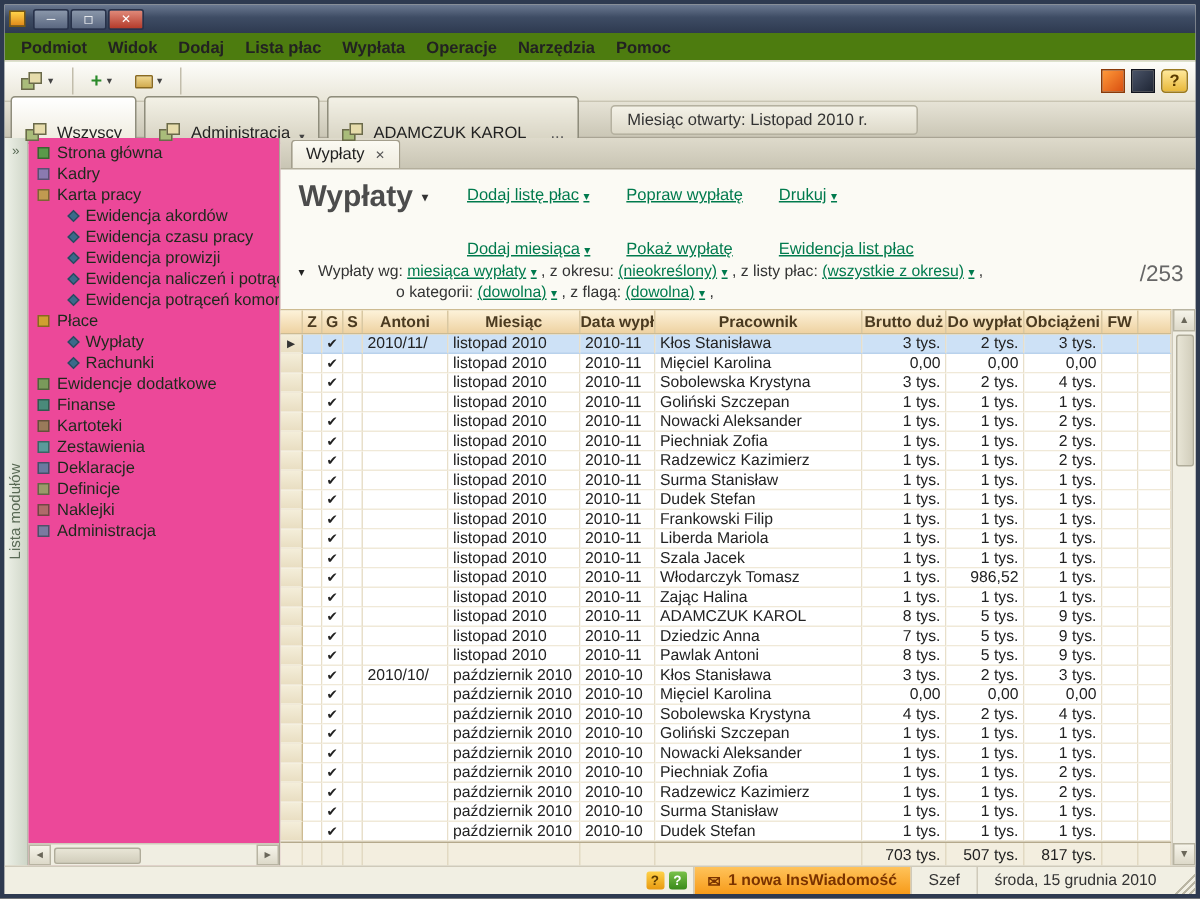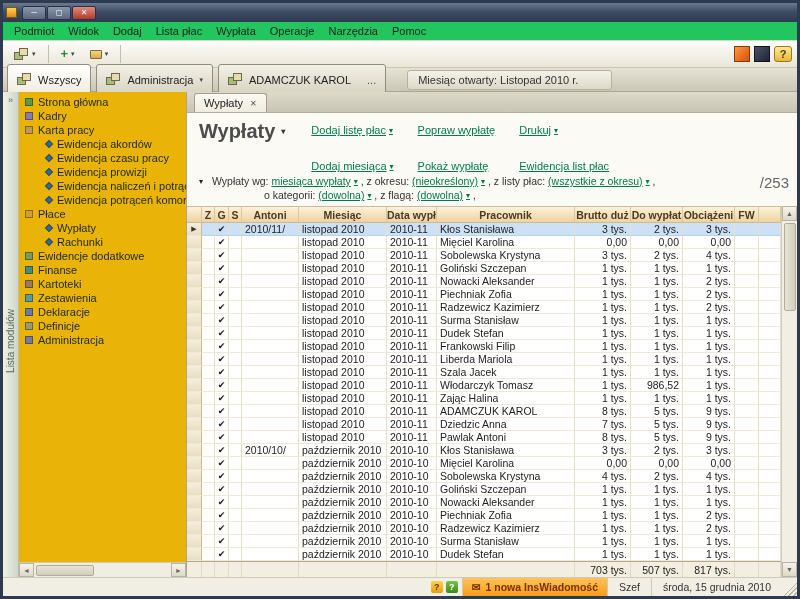--- a/index.html
+++ b/index.html
@@ -9,52 +9,52 @@
 
   
   .titlebar{height:19px;flex:0 0 19px;display:flex;align-items:center;gap:5px;background:linear-gradient(#6c7a92,#3e4c64 45%,#2e3a50);color:#fff;font-size:11px;padding:0 3px;}
   .app-icon{width:11px;height:11px;background:linear-gradient(#ffd24a,#e08a1a);border:1px solid #7a5a10;flex:0 0 11px;}
   .titlebar .title{flex:1;white-space:nowrap;overflow:hidden;}
   .winbtns{display:flex;gap:1px;}
   .winbtn{width:24px;height:14px;font-size:8px;line-height:12px;text-align:center;color:#fff;background:linear-gradient(#8a97aa,#5a6780);border:1px solid #28324a;border-radius:2px;cursor:default;}
   .winbtn.close{background:linear-gradient(#e08a7a,#b43a2a);}
 
   
-  .menubar{height:19px;flex:0 0 19px;display:flex;align-items:center;background:#22c55e;border-bottom:1px solid #dad6c6;font-size:11px;padding:0 4px;}
+  .menubar{height:19px;flex:0 0 19px;display:flex;align-items:flex-end;background:#4d7c0f;border-bottom:1px solid #dad6c6;font-size:11px;padding:0 4px;font-weight:bold;}
   .menu-item{padding:2px 7px;}
 
   
   .toolbar{height:27px;flex:0 0 27px;display:flex;align-items:center;background:linear-gradient(#fdfdfa,#e9e6d8);border-bottom:1px solid #c9c5b3;padding:0 5px;gap:3px;font-size:10px;}
   .tb-btn{height:22px;display:flex;align-items:center;gap:3px;padding:0 5px;border:1px solid transparent;border-radius:2px;}
   .tb-sep{width:1px;height:18px;background:#c2bdab;margin:0 3px;}
   .tb-caret{font-size:7px;color:#444;}
   .plus-glyph{color:#2a8a2a;font-weight:bold;font-size:13px;line-height:10px;}
   .folder-glyph{width:12px;height:9px;background:linear-gradient(#f0d890,#d2ac50);border:1px solid #8a6a20;border-radius:1px;}
   .tb-right{margin-left:auto;display:flex;align-items:center;gap:4px;}
   .cube-orange{width:16px;height:16px;background:linear-gradient(135deg,#ff9a3a,#d94f10);border:1px solid #8a3a08;}
   .cube-dark{width:16px;height:16px;background:linear-gradient(135deg,#4a5468,#1e2534);border:1px solid #10141e;}
   .help-btn{width:18px;height:16px;background:linear-gradient(#ffe89a,#e8b83a);border:1px solid #9a7a20;border-radius:3px;text-align:center;font-size:11px;font-weight:bold;color:#5a3a00;line-height:14px;}
 
   
   .navstrip{height:24px;flex:0 0 24px;display:flex;align-items:center;background:linear-gradient(#e6e3d6,#cbc7b6);border-bottom:1px solid #a9a494;padding:1px 4px;gap:5px;font-size:11px;}
-  .nav-tab{height:32px;display:flex;align-items:center;gap:6px;padding:0 9px;background:linear-gradient(#f3f1e6,#d6d2c1);border:1px solid #8f8d7c;border-radius:3px;white-space:nowrap;}
+  .nav-tab{height:32px;display:flex;align-items:flex-end;gap:6px;padding:0 9px;background:linear-gradient(#f3f1e6,#d6d2c1);border:1px solid #8f8d7c;border-radius:3px;white-space:nowrap;}
   .nav-tab.active{background:linear-gradient(#ffffff,#eeebdd);box-shadow:inset 0 1px 0 #fff;}
   .nav-tab .suffix{margin-left:10px;color:#555;}
   .stack-icon{position:relative;width:15px;height:13px;flex:0 0 15px;}
   .stack-icon i{position:absolute;width:9px;height:8px;border:1px solid #6a6a4a;}
   .stack-icon i.b{left:0;top:4px;background:#a9bc7a;}
   .stack-icon i.t{left:5px;top:0;background:#e6dcab;}
   .month-info{height:20px;display:flex;align-items:center;padding:0 10px;margin-left:16px;background:linear-gradient(#f4f2e8,#ddd9c9);border:1px solid #b5b1a0;border-radius:3px;min-width:205px;color:#333;}
 
   
   .main{flex:1;display:flex;min-height:0;}
   .strip{width:16px;flex:0 0 16px;background:linear-gradient(90deg,#eef1e8,#cfd6c8);border-right:1px solid #b8bcae;display:flex;flex-direction:column;align-items:center;font-size:9px;color:#5a6a56;}
   .strip .chev{margin-top:3px;}
   .strip-label{writing-mode:vertical-rl;transform:rotate(180deg);font-size:10px;margin:auto 0;}
-  .sidebar{width:168px;flex:0 0 168px;display:flex;flex-direction:column;background:#eab308;border-right:1px solid #a8a494;}
+  .sidebar{width:168px;flex:0 0 168px;display:flex;flex-direction:column;background:#ec4899;border-right:1px solid #a8a494;}
   .tree{flex:1;padding-top:3px;overflow:hidden;}
   .tree-item{display:flex;align-items:center;gap:5px;height:14px;padding-left:6px;font-size:11px;white-space:nowrap;overflow:hidden;color:#1c2a1c;}
   .tree-item.level-1{padding-left:27px;}
   .tree-sq{width:8px;height:8px;border:1px solid rgba(0,0,0,.35);flex:0 0 8px;}
   .tree-dm{width:6px;height:6px;transform:rotate(45deg);flex:0 0 6px;}
   .hscroll{height:15px;flex:0 0 15px;background:#f0eee2;border-top:1px solid #cfcaba;display:flex;align-items:center;font-size:7px;color:#6a675a;}
   .hs-btn{width:15px;height:14px;text-align:center;line-height:13px;background:linear-gradient(#f6f4ea,#ddd9c9);border:1px solid #b8b4a2;}
   .hs-thumb{width:58px;height:11px;margin-left:2px;background:linear-gradient(#e8e5d6,#d2cebc);border:1px solid #b0ac9a;border-radius:2px;}
   .hs-fill{flex:1;}
 
@@ -255,20 +255,24 @@
               <span class="tree-sq" style="background: rgb(90, 154, 154);"></span>
               <span>Zestawienia</span>
             </div>
             <div class="tree-item level-0">
               <span class="tree-sq" style="background: rgb(106, 122, 160);"></span>
               <span>Deklaracje</span>
             </div>
             <div class="tree-item level-0">
               <span class="tree-sq" style="background: rgb(154, 154, 106);"></span>
               <span>Definicje</span>
+            </div>
+            <div class="tree-item level-0">
+              <span class="tree-sq" style="background: rgb(176, 106, 106);"></span>
+              <span>Naklejki</span>
             </div>
             <div class="tree-item level-0">
               <span class="tree-sq" style="background: rgb(122, 122, 160);"></span>
               <span>Administracja</span>
             </div>
           </div>
         <div class="hscroll">
           <span class="hs-btn">◄</span>
           <span class="hs-thumb"></span>
           <span class="hs-fill"></span>

